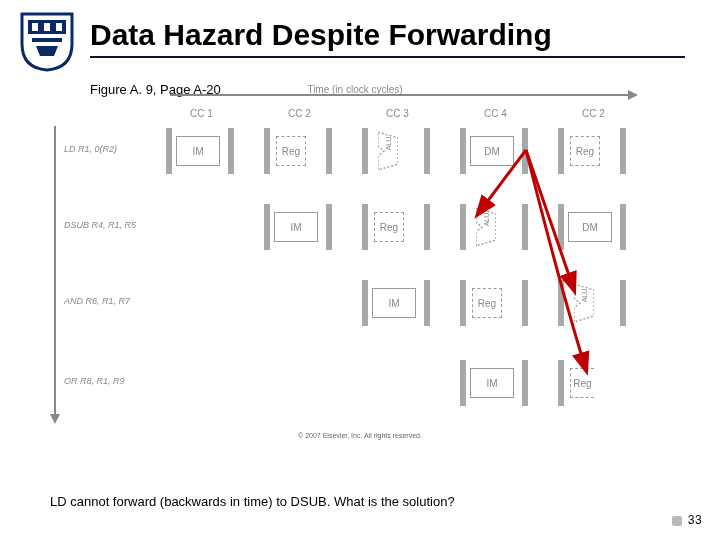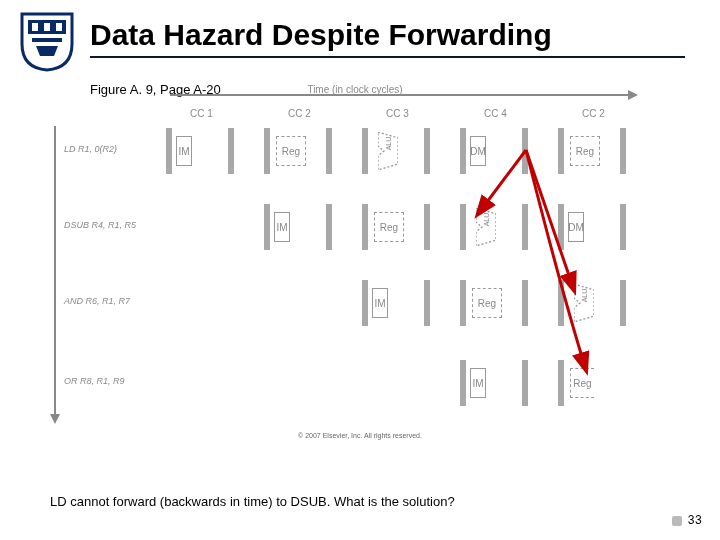--- a/index.html
+++ b/index.html
@@ -14,21 +14,21 @@
   .axis-arrow-top { position: absolute; top: 8px; left: 130px; width: 460px; height: 2px; background: #888; }
   .axis-arrow-top::after { content: ""; position: absolute; right: -8px; top: -4px; border-left: 10px solid #888; border-top: 5px solid transparent; border-bottom: 5px solid transparent; }
   .axis-arrow-left { position: absolute; left: 14px; top: 40px; width: 2px; height: 290px; background: #888; }
   .axis-arrow-left::after { content: ""; position: absolute; bottom: -8px; left: -4px; border-top: 10px solid #888; border-left: 5px solid transparent; border-right: 5px solid transparent; }
   .cc { position: absolute; font-size: 10px; color: #888; }
   .instr { position: absolute; font-size: 9px; color: #888; white-space: nowrap; font-style: italic; }
   .stage { position: absolute; width: 68px; height: 46px; }
   .half { position: absolute; top: 0; width: 6px; height: 46px; background: #a8a8a8; }
   .half.l { left: 0; }
   .half.r { right: 0; }
-  .box { position: absolute; top: 8px; left: 10px; width: 16px; height: 30px; border: 1.5px solid #999; background: #fff; font-size: 10px; color: #888; display: flex; align-items: center; justify-content: center; }
+  .box { position: absolute; top: 8px; left: 10px; width: 44px; height: 30px; border: 1.5px solid #999; background: #fff; font-size: 10px; color: #888; display: flex; align-items: center; justify-content: center; }
   .box.dashed { border-style: dashed; }
   .box.reg { width: 30px; left: 12px; }
   .alu { position: absolute; top: 4px; left: 16px; width: 20px; height: 38px; }
   .alu svg { width: 100%; height: 100%; }
   .alu-label { position: absolute; top: 8px; left: 0; width: 100%; text-align: center; font-size: 7px; color: #888; transform: rotate(-90deg); transform-origin: center; }
   .red-arrow { position: absolute; }
   .red-arrow svg { position: absolute; left: 0; top: 0; overflow: visible; }
   .caption { position: absolute; left: 50px; top: 450px; font-size: 13px; color: #000; margin-top: 44px; }
   .footer { position: absolute; left: 18px; bottom: 12px; font-size: 12px; color: #000; display: flex; align-items: center; gap: 6px; }
   .footer::before { content: ""; width: 10px; height: 10px; background: #bababa; border-radius: 2px; display: inline-block; }

